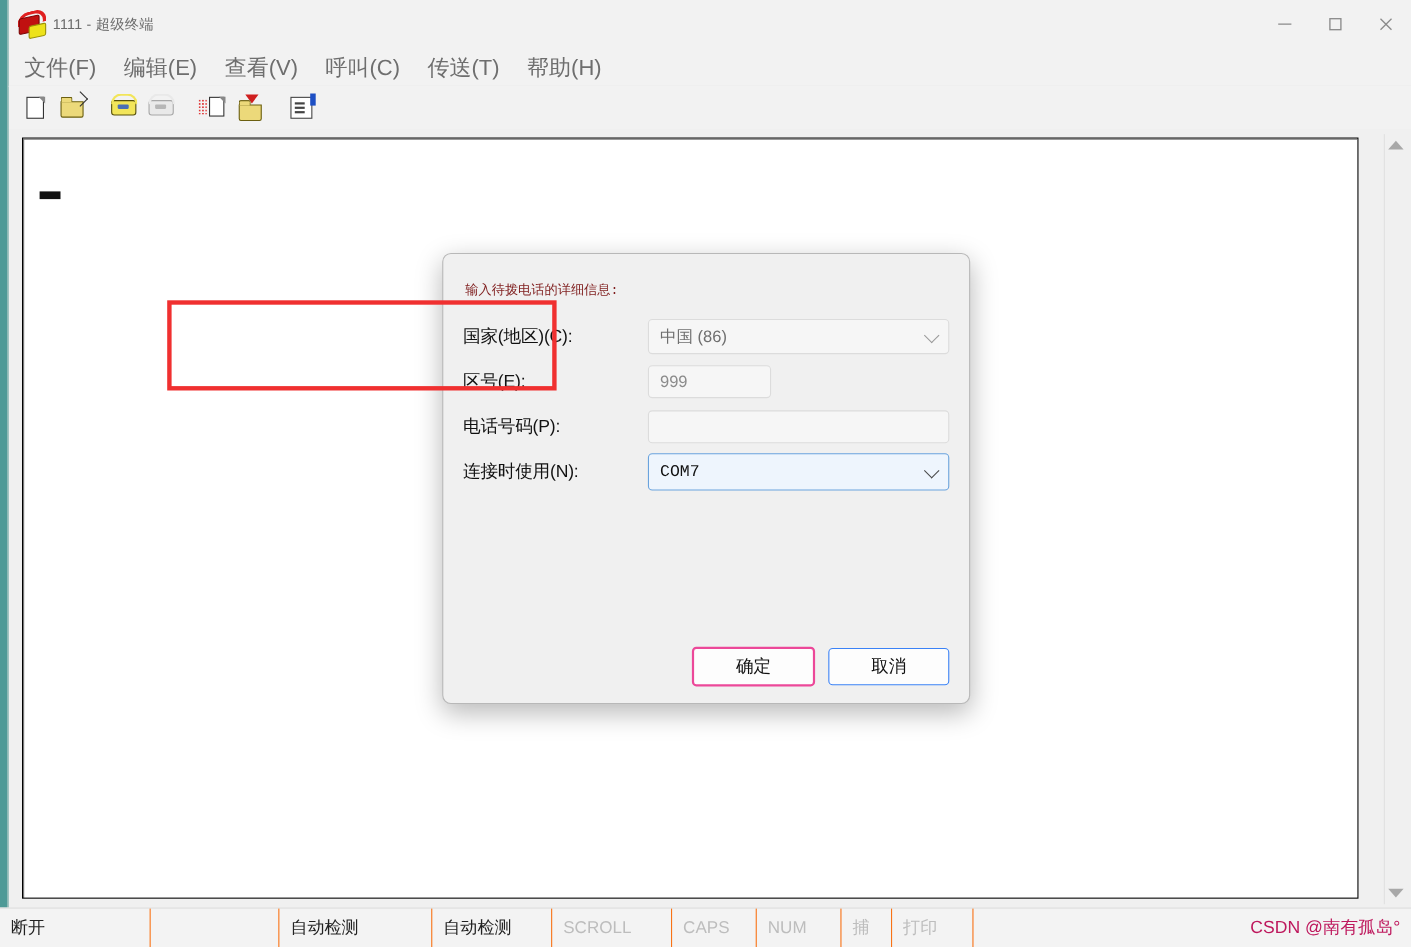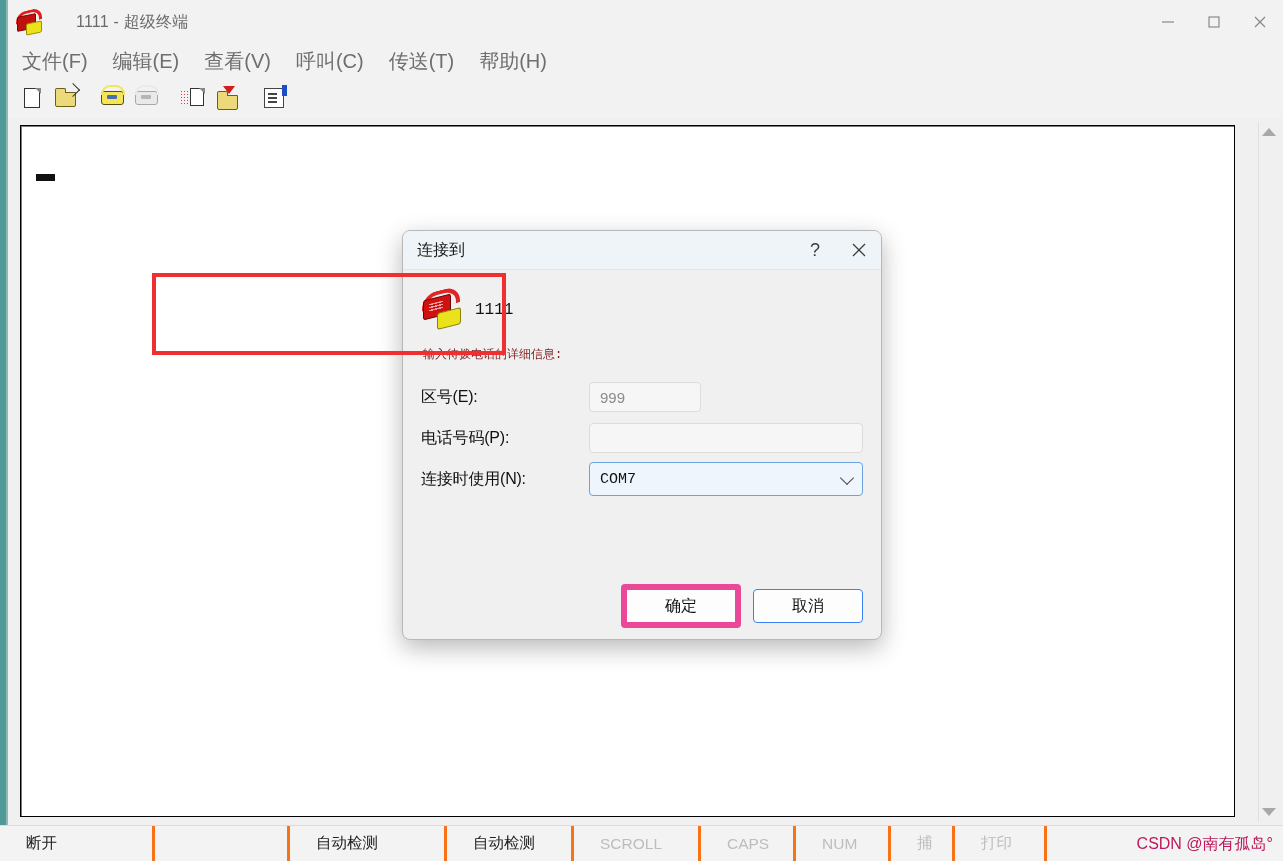--- a/index.html
+++ b/index.html
@@ -20,23 +20,22 @@
   .titlebar {
     position: absolute; left: 8px; top: 0; right: 0; height: 44px;
     background: #f2f2f2;
     display: flex; align-items: center;
   }
   .titlebar .tb-icon {
     width: 26px; height: 26px; margin-left: 8px; margin-right: 6px;
     position: relative; flex: none;
   }
   .titlebar .tb-title {
-    font-size: 16px; color: #6b6b6b; letter-spacing: .2px;
+    font-size: 13px; color: #6b6b6b; letter-spacing: .2px;
     white-space: nowrap;
-    margin-left: 28px;
   }
   .win-buttons { margin-left: auto; display: flex; height: 44px; }
   .win-btn {
     width: 46px; height: 44px; display: flex; align-items: center; justify-content: center;
     color: #8a8a8a;
   }
 
   
   .phone-icon { position: absolute; inset: 0; }
   .phone-icon .body {
@@ -163,22 +162,22 @@
   
   .statusbar {
     position: absolute; left: 0; bottom: 0; width: 1283px; height: 35px;
     background: #f3f3f3;
     border-top: 1px solid #dcdcdc;
     display: flex; align-items: center;
     font-size: 15.5px;
   }
   .st-cell {
     height: 35px; display: flex; align-items: center;
-    border-right: 3px solid #f97316;
-    padding-left: 26px; white-space: nowrap;
+    border-right: 1px solid #f97316;
+    padding-left: 10px; white-space: nowrap;
     color: #222;
   }
   .st-cell.dim { color: #bdbdbd; }
   .watermark {
     position: absolute; right: 10px; top: 50%; transform: translateY(-50%);
     color: #be185d; font-size: 16px; white-space: nowrap;
   }
 
   
   .dialog {
@@ -272,21 +271,21 @@
   .dlg-footer {
     position: absolute; left: 0; right: 0; bottom: 0; height: 66px;
     display: flex; align-items: center; justify-content: flex-end;
     padding-right: 18px;
   }
   .dbtn {
     min-width: 108px; height: 32px; display:flex; align-items:center; justify-content:center;
     background: #fdfdfd; border: 1px solid #3b82f6; border-radius: 4px;
     font-size: 16px; color: #111; margin-left: 12px;
   }
-  .dbtn.primary { border: 6px solid #ec4899; }
+  .dbtn.primary { border: 2px solid #ec4899; }
 </style>
 </head>
 <body>
 
 <div id="root">
 
   <div class="titlebar">
     <div class="tb-icon">
       <div class="phone-icon">
         <div class="handset"></div>
@@ -356,44 +355,34 @@
     <div class="term-frame">
       <div class="cursor"></div>
     </div>
     <div class="scrollbar">
       <div class="sb-arrow up"></div>
       <div class="sb-arrow down"></div>
     </div>
   </div>
 
   <div class="dialog">
-    <div class="dlg-title">
-      <div class="t">连接到</div>
-      <div class="sp"></div>
-      <div class="dlg-btn">?</div>
-      <div class="dlg-btn x">
-        <svg width="18" height="18" viewBox="0 0 18 18">
-            <line x1="3" y1="3" x2="15" y2="15" stroke="currentColor" stroke-width="1.3"></line>
-            <line x1="15" y1="3" x2="3" y2="15" stroke="currentColor" stroke-width="1.3"></line>
-          </svg>
-      </div>
-    </div>
 
     <div class="dlg-body">
-      <div class="dev-row">
-        <div class="dev-icon">
-          <div class="hand2"></div>
-          <div class="body2"></div>
-          <div class="body3"></div>
+
+      <div class="dlg-hint">输入待拨电话的详细信息:</div>
+
+      <div class="frow">
+        <div class="flabel">国家(地区)(C):</div>
+        <div class="fctl">
+          <div class="combo">
+            <span>中国 (86)</span>
+            <span class="chev"></span>
+          </div>
         </div>
-        <div class="dev-name">1111</div>
-      </div>
-
-      <div class="dlg-hint">输入待拨电话的详细信息:</div>
-
+      </div>
 
       <div class="frow">
         <div class="flabel">区号(E):</div>
         <div class="fctl">
           <div class="textbox">
             <span>999</span>
           </div>
         </div>
       </div>
 

